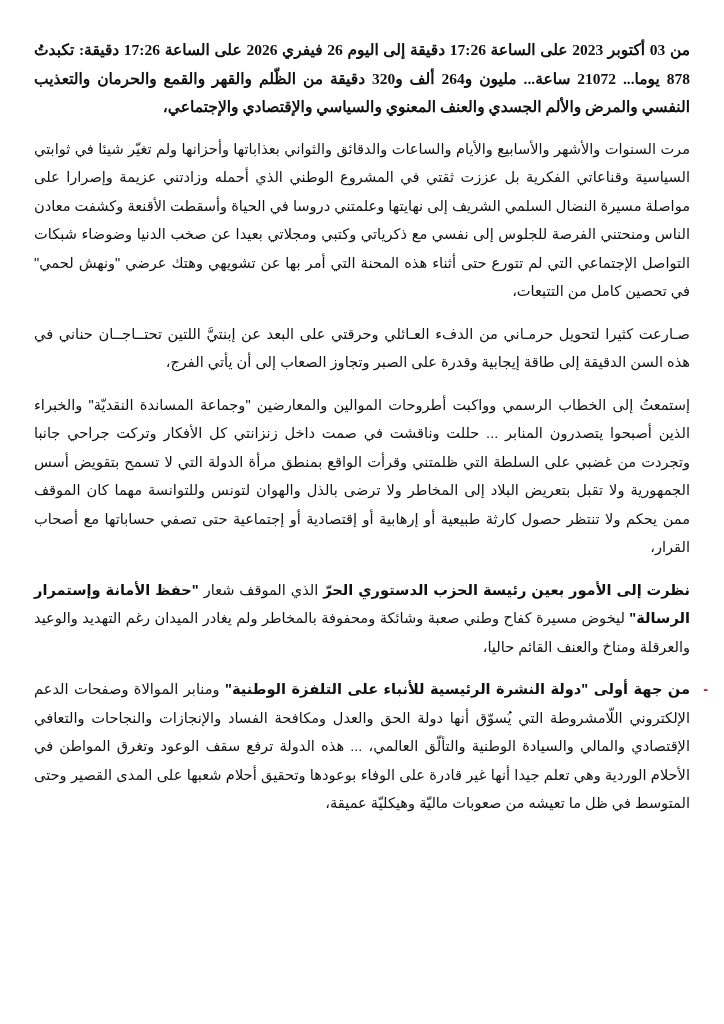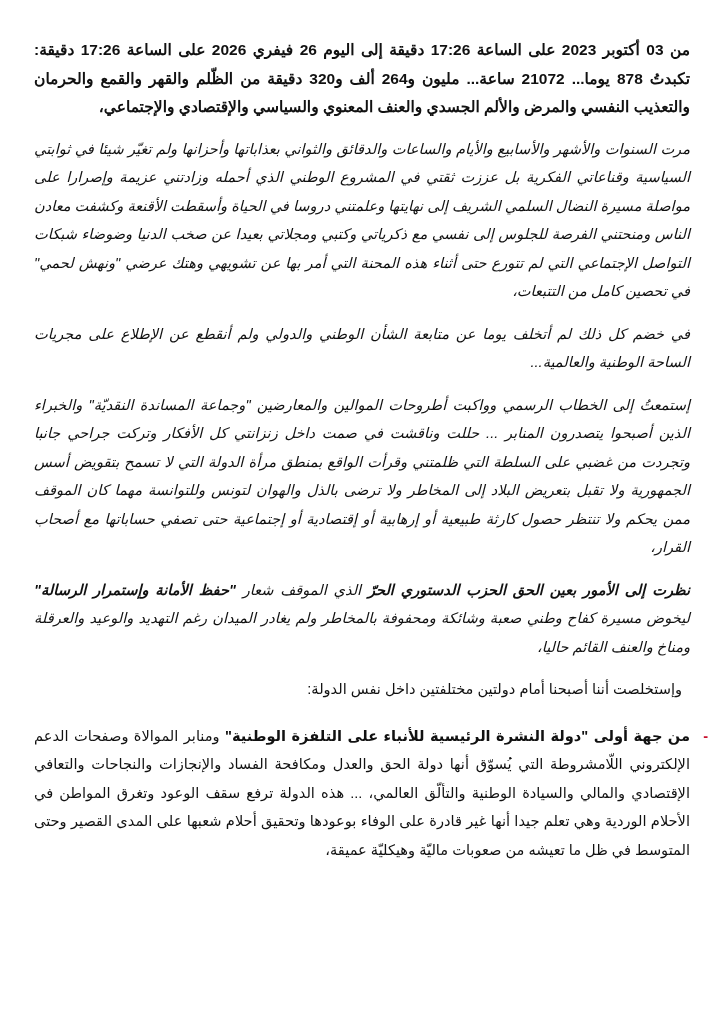--- a/index.html
+++ b/index.html
@@ -23,29 +23,28 @@
       text-align: justify;
       text-align-last: right;
       font-family: "Liberation Sans", "DejaVu Sans", sans-serif;
       font-size: 14.6px;
       line-height: 28.5px;
     }
     .page p {
       margin: 0;
     }
     .intro {
-      font-family: Liberation Sans, sans-serif;
+      font-family: Liberation Serif, serif;
       font-weight: bold;
       font-size: 15.5px;
       line-height: 28.5px;
       margin-bottom: 13px !important;
     }
     .para {
       margin-bottom: 14px !important;
-      font-style: italic;
     }
     .conclusion {
       padding-right: 8px;
       margin-bottom: 18px !important;
     }
     .bullet {
       position: relative;
     }
     .bullet-dash {
       position: absolute;
@@ -58,28 +57,27 @@
   </style>
 </head>
 <body>
 
 <div class="page">
 
   <p class="intro">من 03 أكتوبر  2023 على الساعة 17:26 دقيقة إلى اليوم 26 فيفري 2026 على الساعة 17:26 دقيقة: تكبدتُ 878 يوما...  21072 ساعة... مليون و264 ألف و320 دقيقة من الظّلم والقهر والقمع والحرمان والتعذيب النفسي والمرض والألم الجسدي والعنف المعنوي والسياسي والإقتصادي والإجتماعي،</p>
 
   <p class="para">مرت السنوات والأشهر والأسابيع والأيام والساعات والدقائق والثواني بعذاباتها وأحزانها ولم تغيّر شيئا في ثوابتي السياسية وقناعاتي الفكرية بل عززت ثقتي في المشروع الوطني الذي أحمله وزادتني عزيمة وإصرارا على مواصلة مسيرة النضال السلمي الشريف إلى نهايتها وعلمتني دروسا في الحياة وأسقطت الأقنعة وكشفت معادن الناس ومنحتني الفرصة للجلوس إلى نفسي مع ذكرياتي وكتبي ومجلاتي بعيدا عن صخب الدنيا وضوضاء شبكات التواصل الإجتماعي التي لم تتورع حتى أثناء هذه المحنة التي أمر بها عن تشويهي وهتك عرضي "ونهش لحمي" في تحصين كامل من التتبعات،</p>
 
+  <p class="para">صـارعت كثيرا لتحويل حرمـاني من الدفء العـائلي وحرقتي على البعد عن إبنتيَّ اللتين تحتــاجــان حناني في هذه السن الدقيقة إلى طاقة إيجابية وقدرة على الصبر وتجاوز الصعاب إلى أن يأتي الفرج،</p>
 
-  <p class="para">في خضم كل ذلك لم أتخلف يوما عن متابعة الشأن الوطني والدولي ولم أنقطع عن الإطلاع على مجريات الساحة الوطنية والعالمية...</p>
 
   <p class="para">إستمعتُ إلى الخطاب الرسمي وواكبت أطروحات الموالين والمعارضين "وجماعة المساندة النقديّة" والخبراء الذين أصبحوا يتصدرون المنابر ... حللت وناقشت في صمت داخل زنزانتي كل الأفكار وتركت جراحي جانبا وتجردت من غضبي على السلطة التي ظلمتني وقرأت الواقع بمنطق مرأة الدولة التي لا تسمح بتقويض أسس الجمهورية ولا تقبل بتعريض البلاد إلى المخاطر ولا ترضى بالذل والهوان لتونس وللتوانسة مهما كان الموقف ممن يحكم ولا تنتظر حصول كارثة طبيعية أو إرهابية أو إقتصادية أو إجتماعية حتى تصفي حساباتها مع أصحاب القرار،</p>
 
   <p class="para">
-    <b>نظرت إلى الأمور بعين الحق الحزب الدستوري الحرّ</b><span> الذي الموقف شعار </span><b>"حفظ الأمانة وإستمرار الرسالة"</b><span> ليخوض مسيرة كفاح وطني صعبة وشائكة ومحفوفة بالمخاطر ولم يغادر الميدان رغم التهديد والوعيد والعرقلة ومناخ والعنف القائم حاليا،</span>
+    <b>نظرت إلى الأمور بعين رئيسة الحزب الدستوري الحرّ</b><span> الذي الموقف شعار </span><b>"حفظ الأمانة وإستمرار الرسالة"</b><span> ليخوض مسيرة كفاح وطني صعبة وشائكة ومحفوفة بالمخاطر ولم يغادر الميدان رغم التهديد والوعيد والعرقلة ومناخ والعنف القائم حاليا،</span>
   </p>
 
-  <p class="conclusion">وإستخلصت أننا أصبحنا أمام دولتين مختلفتين داخل نفس الدولة:</p>
 
   <p class="bullet">
     <span class="bullet-dash">-</span><b>من جهة أولى "دولة النشرة الرئيسية للأنباء على التلفزة الوطنية"</b><span> ومنابر الموالاة وصفحات الدعم الإلكتروني اللّامشروطة التي يُسوّق أنها دولة الحق والعدل ومكافحة الفساد والإنجازات والنجاحات والتعافي الإقتصادي والمالي والسيادة الوطنية والتألّق العالمي، ... هذه الدولة ترفع سقف الوعود وتغرق المواطن في الأحلام الوردية وهي تعلم جيدا أنها غير قادرة على الوفاء بوعودها وتحقيق أحلام شعبها على المدى القصير وحتى المتوسط في ظل ما تعيشه من صعوبات ماليّة وهيكليّة عميقة،</span>
   </p>
 
 </div>
 
 </body></html>

